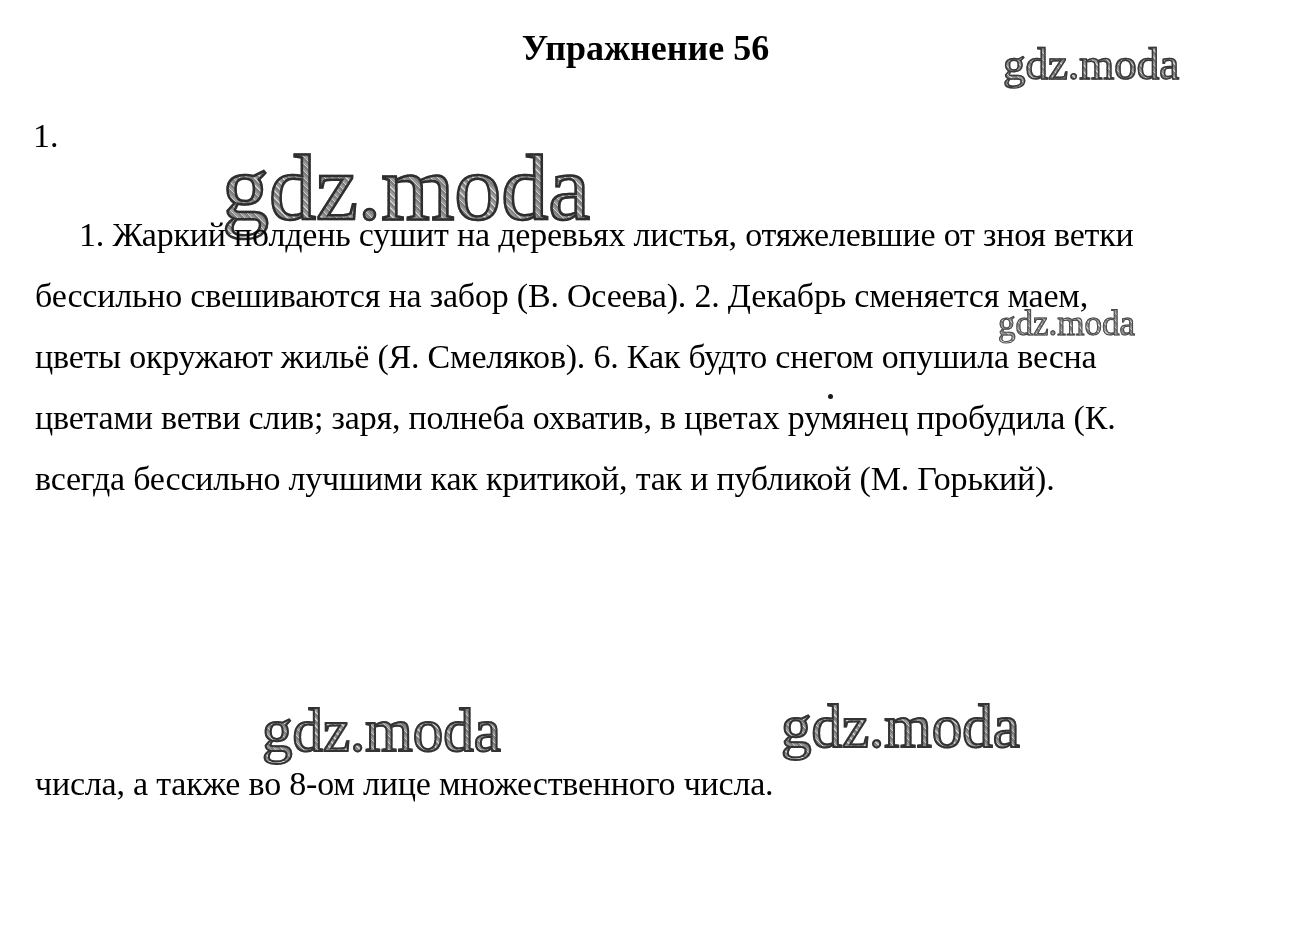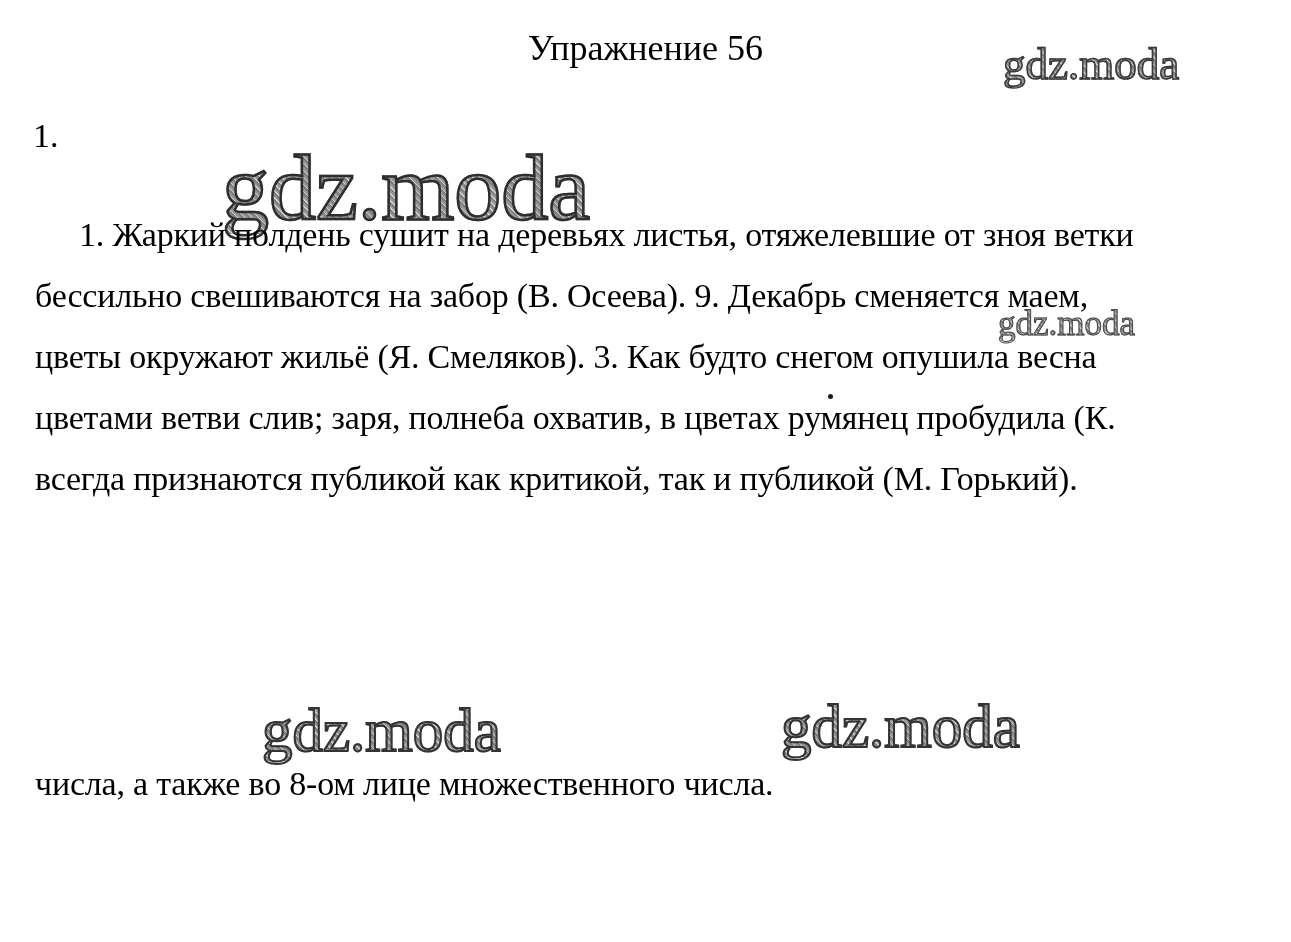--- a/index.html
+++ b/index.html
@@ -15,21 +15,21 @@
     color: #000000;
     overflow: hidden;
   }
   .page-title {
     position: absolute;
     top: 26px;
     left: 0;
     width: 100%;
     text-align: center;
     font-size: 36px;
-    font-weight: normal;
+    font-weight: bold;
     line-height: 44px;
   }
   .task-number {
     position: absolute;
     left: 33px;
     top: 116px;
     font-size: 34px;
     line-height: 40px;
   }
   .answer-block {
@@ -91,24 +91,24 @@
 <div class="page-title">Упражнение 56</div>
 
 <div class="watermark wm-top-right">gdz.moda</div>
 
 <div class="task-number">1.</div>
 
 <div class="watermark wm-big-center">gdz.moda</div>
 
 <div class="answer-block" id="answer1">
   <div class="answer-line indent">1. Жаркий полдень сушит на деревьях листья, отяжелевшие от зноя ветки</div>
-  <div class="answer-line">бессильно свешиваются на забор (В. Осеева). 9. Декабрь сменяется маем,</div>
-  <div class="answer-line">цветы окружают жильё (Я. Смеляков). 3. Как будто снегом опушила весна</div>
+  <div class="answer-line">бессильно свешиваются на забор (В. Осеева). 2. Декабрь сменяется маем,</div>
+  <div class="answer-line">цветы окружают жильё (Я. Смеляков). 6. Как будто снегом опушила весна</div>
   <div class="answer-line">цветами ветви слив; заря, полнеба охватив, в цветах румянец пробудила (К.</div>
-  <div class="answer-line">всегда признаются публикой как критикой, так и публикой (М. Горький).</div>
+  <div class="answer-line">всегда бессильно лучшими как критикой, так и публикой (М. Горький).</div>
 </div>
 
 <div class="watermark wm-mid-right">gdz.moda</div>
 
 <div class="scan-dot"></div>
 
 <div class="answer-block" id="answer2">
 </div>
 
 <div class="watermark wm-bottom-left">gdz.moda</div>

